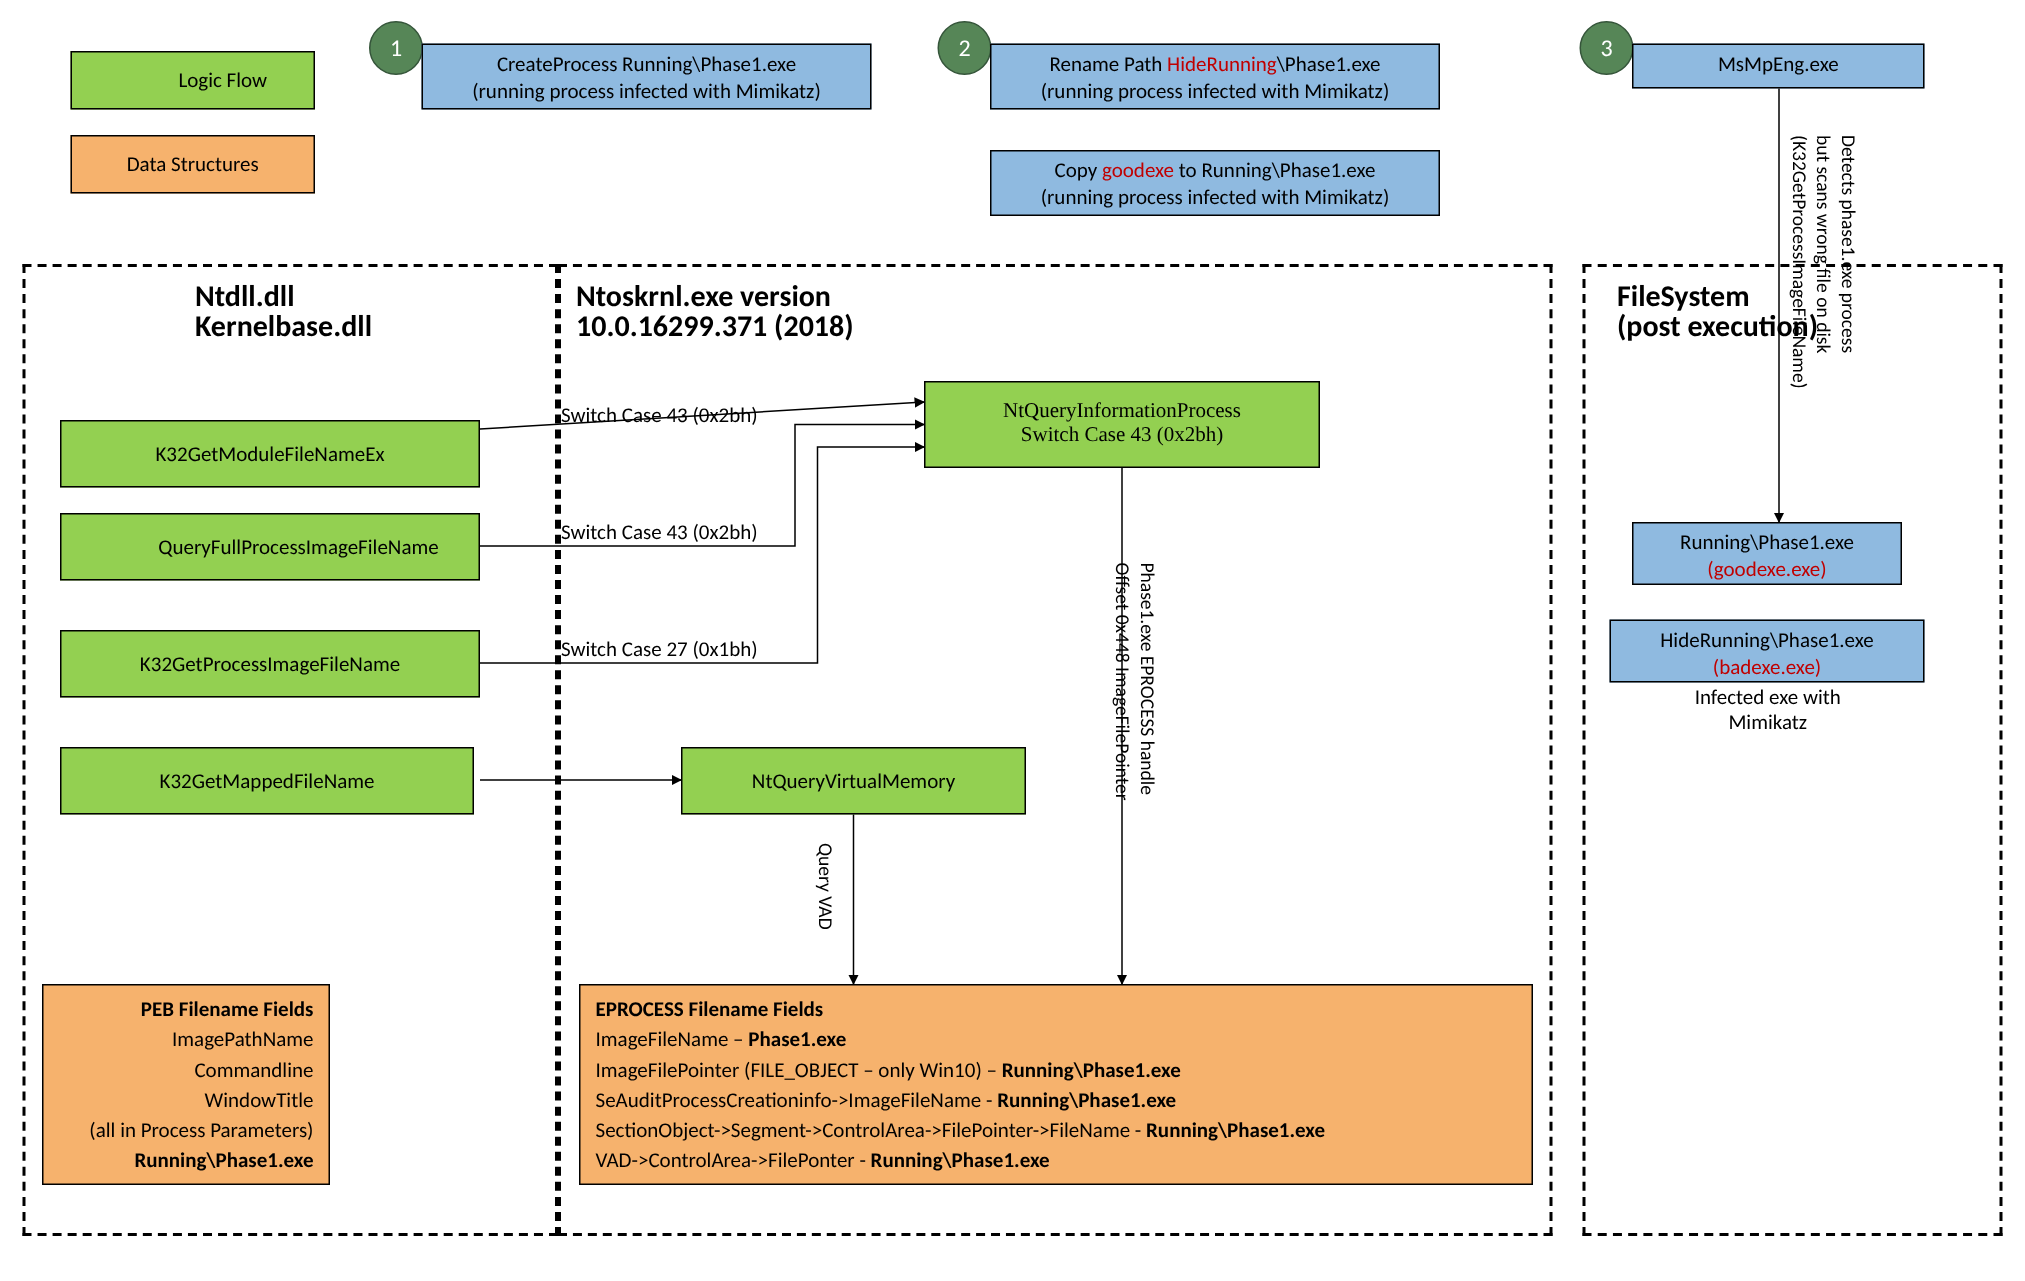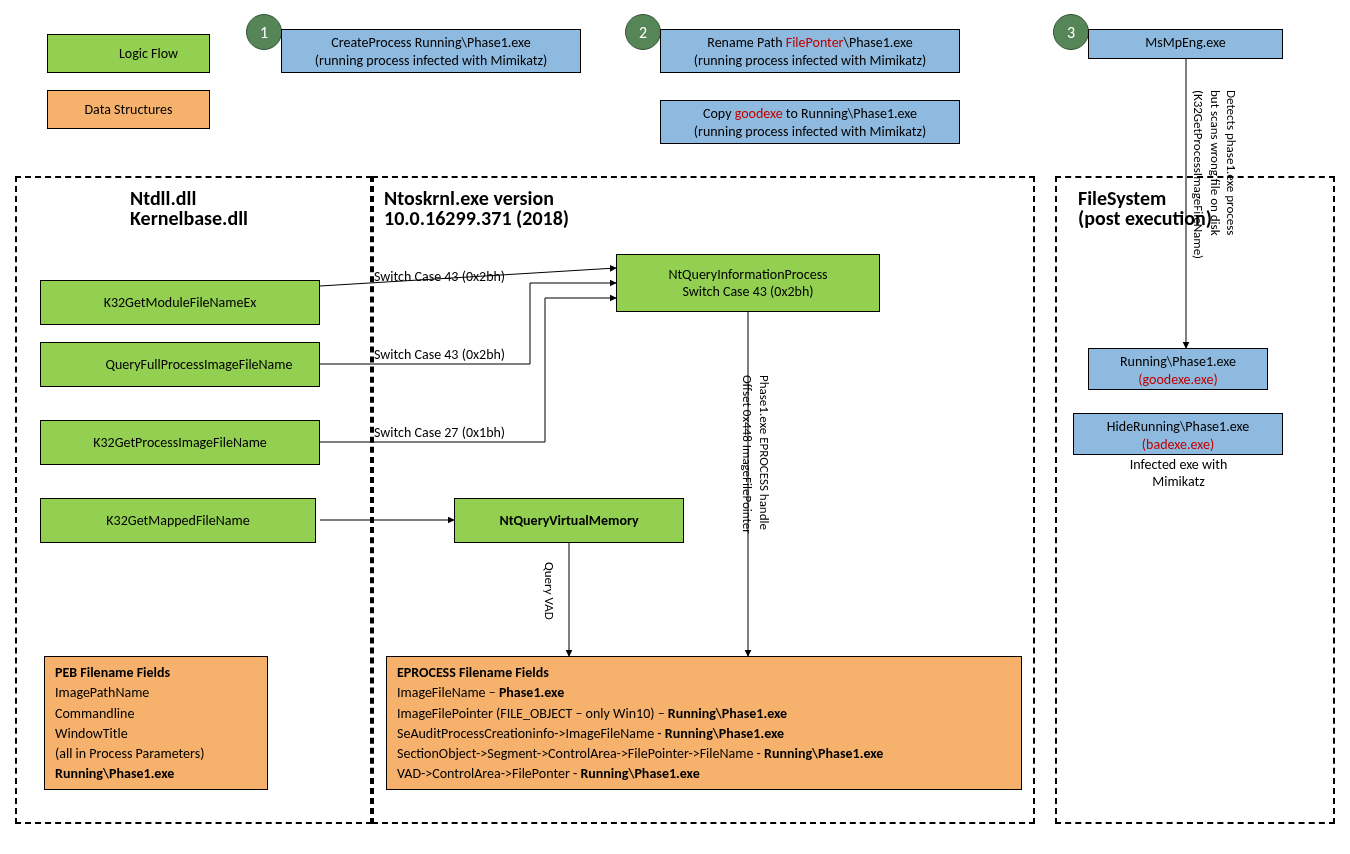--- a/index.html
+++ b/index.html
@@ -78,21 +78,21 @@
 
 <div class="abs circle" style="left:246px; top:14px;">1</div>
 <div class="abs box-blue" style="left:281px; top:29px; width:300px; height:44px;">
   <div>CreateProcess Running\Phase1.exe</div>
   <div>(running process infected with Mimikatz)</div>
 </div>
 
 <div class="abs circle" style="left:625px; top:14px;">2</div>
 <div class="abs box-blue" style="left:660px; top:29px; width:300px; height:44px;">
   <div>
-    <span>Rename Path </span><span class="red">FilePonter</span><span>\Phase1.exe</span>
+    <span>Rename Path </span><span class="red">HideRunning</span><span>\Phase1.exe</span>
   </div>
   <div>(running process infected with Mimikatz)</div>
 </div>
 <div class="abs box-blue" style="left:660px; top:100px; width:300px; height:44px;">
   <div>
     <span>Copy </span><span class="red">goodexe</span><span> to Running\Phase1.exe</span>
   </div>
   <div>(running process infected with Mimikatz)</div>
 </div>
 
@@ -107,26 +107,26 @@
 <div class="abs title" style="left:130px; top:206px;">Kernelbase.dll</div>
 
 <div class="abs box-green" style="left:40px; top:280px; width:280px; height:45px;text-align:center;">K32GetModuleFileNameEx</div>
 <div class="abs box-green" style="left:40px; top:342px; width:280px; height:45px;padding-left:42px;">QueryFullProcessImageFileName</div>
 <div class="abs box-green" style="left:40px; top:420px; width:280px; height:45px;">K32GetProcessImageFileName</div>
 <div class="abs box-green" style="left:40px; top:498px; width:276px; height:45px;">K32GetMappedFileName</div>
 
 <div class="abs title" style="left:384px; top:186px;">Ntoskrnl.exe version</div>
 <div class="abs title" style="left:384px; top:206px;">10.0.16299.371 (2018)</div>
 
-<div class="abs box-green" style="left:616px; top:254px; width:264px; height:58px; flex-direction:column;">
+<div class="abs box-green" style="left:616px; top:254px; width:264px; height:58px; flex-direction:column;font-family:Liberation Serif, serif;">
   <div>NtQueryInformationProcess</div>
   <div>Switch Case 43 (0x2bh)</div>
 </div>
 
-<div class="abs box-green" style="left:454px; top:498px; width:230px; height:45px;font-weight:bold;">NtQueryVirtualMemory</div>
+<div class="abs box-green" style="left:454px; top:498px; width:230px; height:45px;">NtQueryVirtualMemory</div>
 
 <div class="abs label" style="left:374px; top:268px;">Switch Case 43 (0x2bh)</div>
 <div class="abs label" style="left:374px; top:346px;">Switch Case 43 (0x2bh)</div>
 <div class="abs label" style="left:374px; top:424px;">Switch Case 27 (0x1bh)</div>
 
 <div class="abs vtext" style="left:541px; top:562px;">Query VAD</div>
 
 <div class="abs vtext" style="left:739px; top:375px; text-align:left;">
   <span>Phase1.exe EPROCESS handle</span><br><span>Offset 0x448 ImageFilePointer</span>
 </div>
@@ -145,21 +145,21 @@
 
 <div class="abs box-blue" style="left:1073px; top:413px; width:210px; height:42px;text-align:center;">
   <div>HideRunning\Phase1.exe</div>
   <div class="red">(badexe.exe)</div>
 </div>
 <div class="abs" style="left:1116px; top:456px; text-align:center; width:125px;">
   <div>Infected exe with</div>
   <div>Mimikatz</div>
 </div>
 
-<div class="abs box-orange" style="left:44px; top:656px; width:224px; height:134px; line-height:1.45;">
+<div class="abs box-orange" style="left:28px; top:656px; width:192px; height:134px; line-height:1.45;text-align:right;">
   <div class="bold">PEB Filename Fields</div>
   <div>ImagePathName</div>
   <div>Commandline</div>
   <div>WindowTitle</div>
   <div>(all in Process Parameters)</div>
   <div class="bold">Running\Phase1.exe</div>
 </div>
 
 <div class="abs box-orange" style="left:386px; top:656px; width:636px; height:134px; line-height:1.45;">
   <div class="bold">EPROCESS Filename Fields</div>

